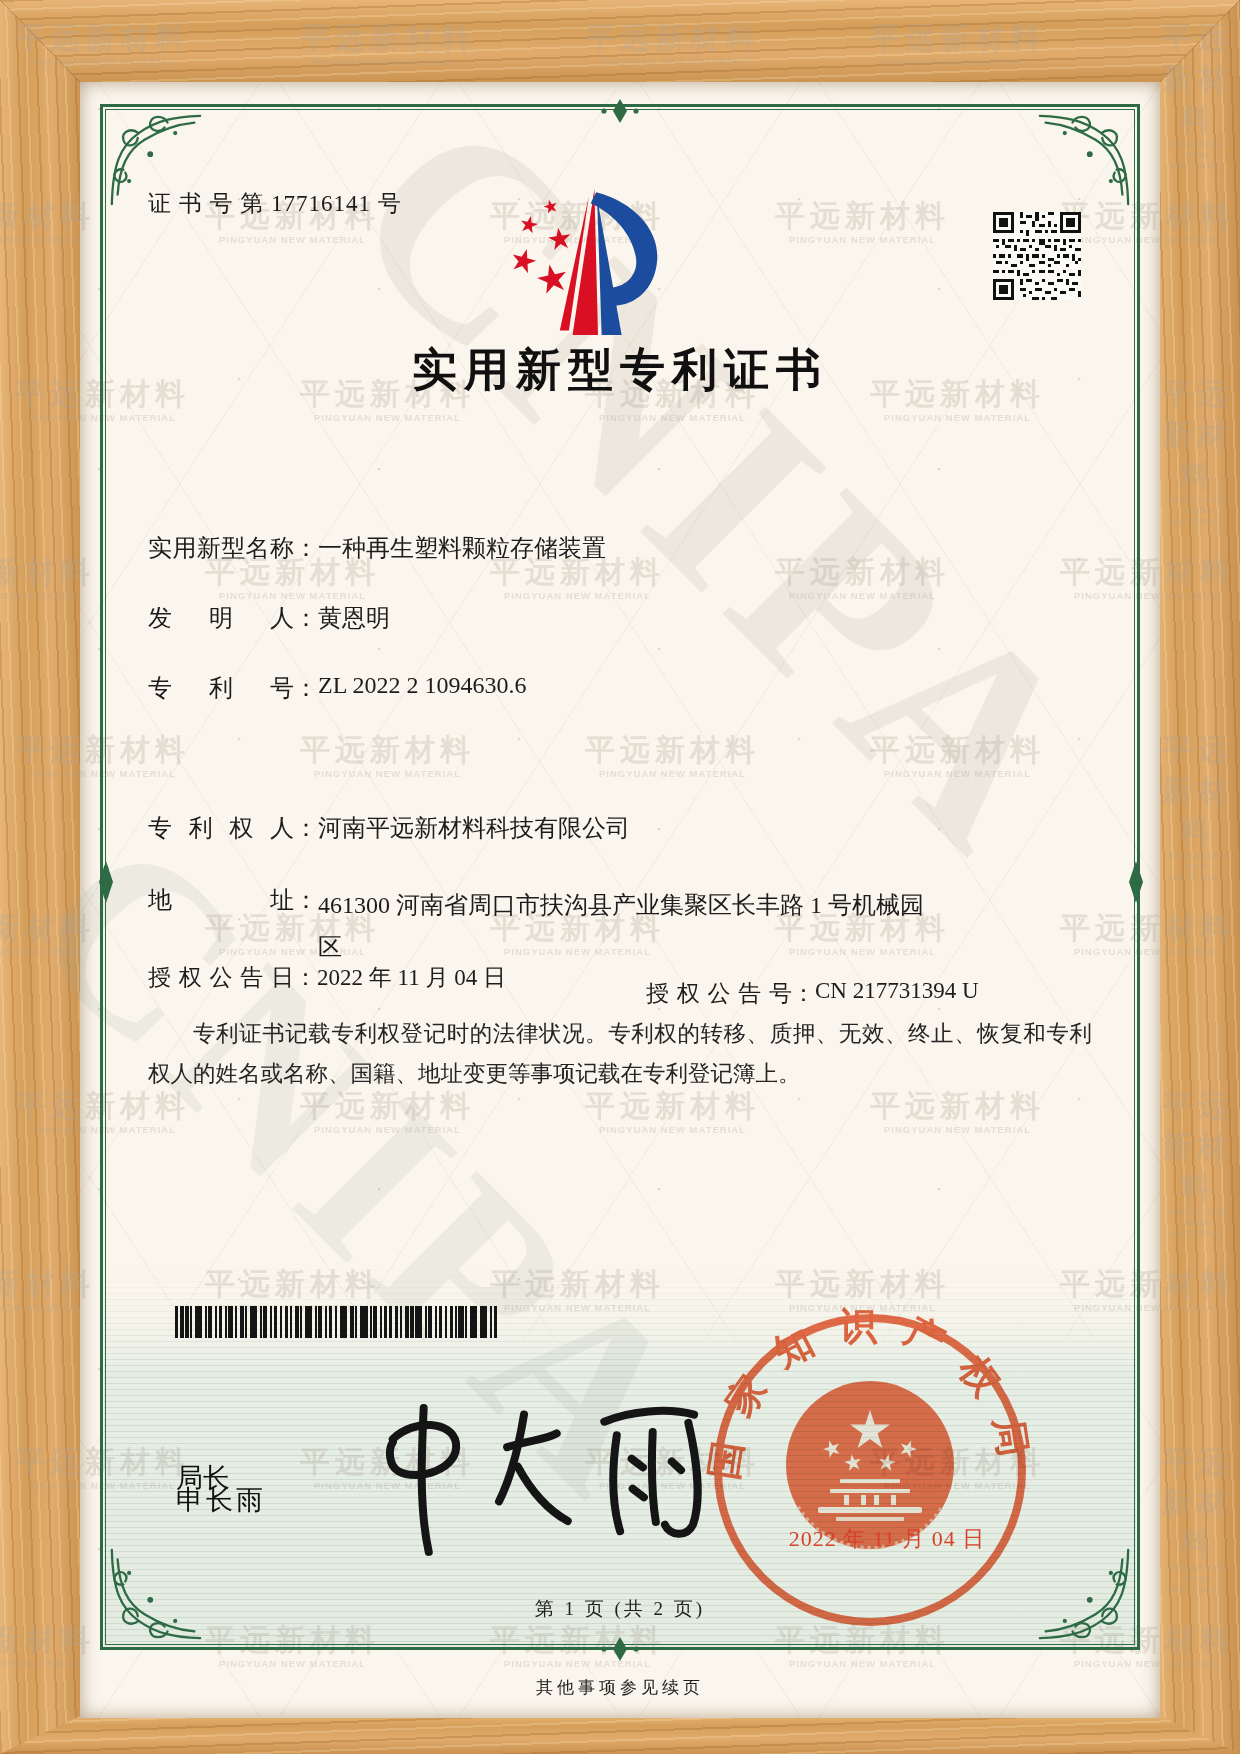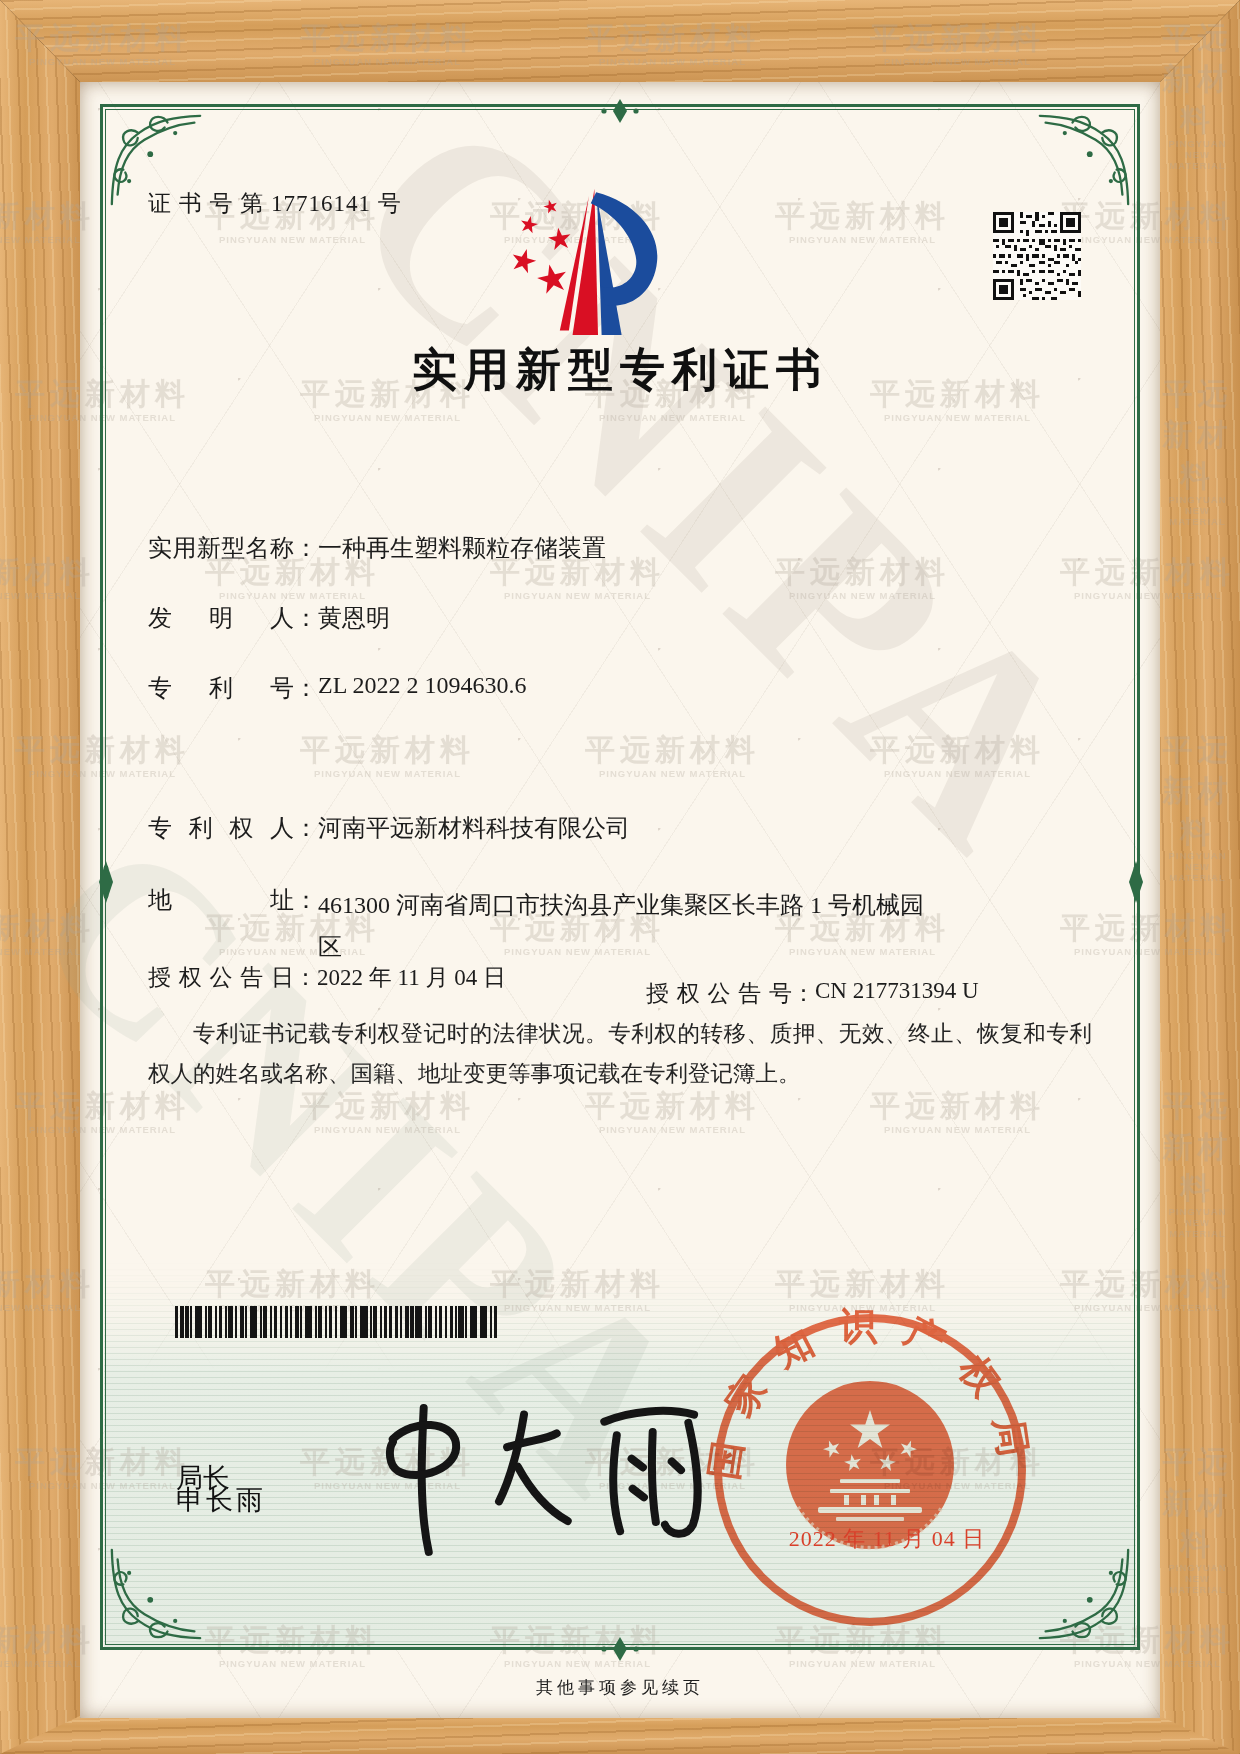--- a/index.html
+++ b/index.html
@@ -486,14 +486,15 @@
           <rect x="-9" y="30" width="5" height="10"></rect>
           <rect x="4" y="30" width="5" height="10"></rect>
           <rect x="21" y="30" width="5" height="10"></rect>
         <rect x="-52" y="42" width="104" height="6" rx="2"></rect>
         <rect x="-34" y="52" width="68" height="4" rx="1" opacity=".85"></rect>
       </g>
     </g>
   </svg>
   <div id="seal-date" class="abs">2022 年 11 月 04 日</div>
 
+  <div id="page-footer" class="abs">第 1 页 (共 2 页)</div>
   <div id="cont-note" class="abs">其他事项参见续页</div>
 </div>
 
 </body></html>

